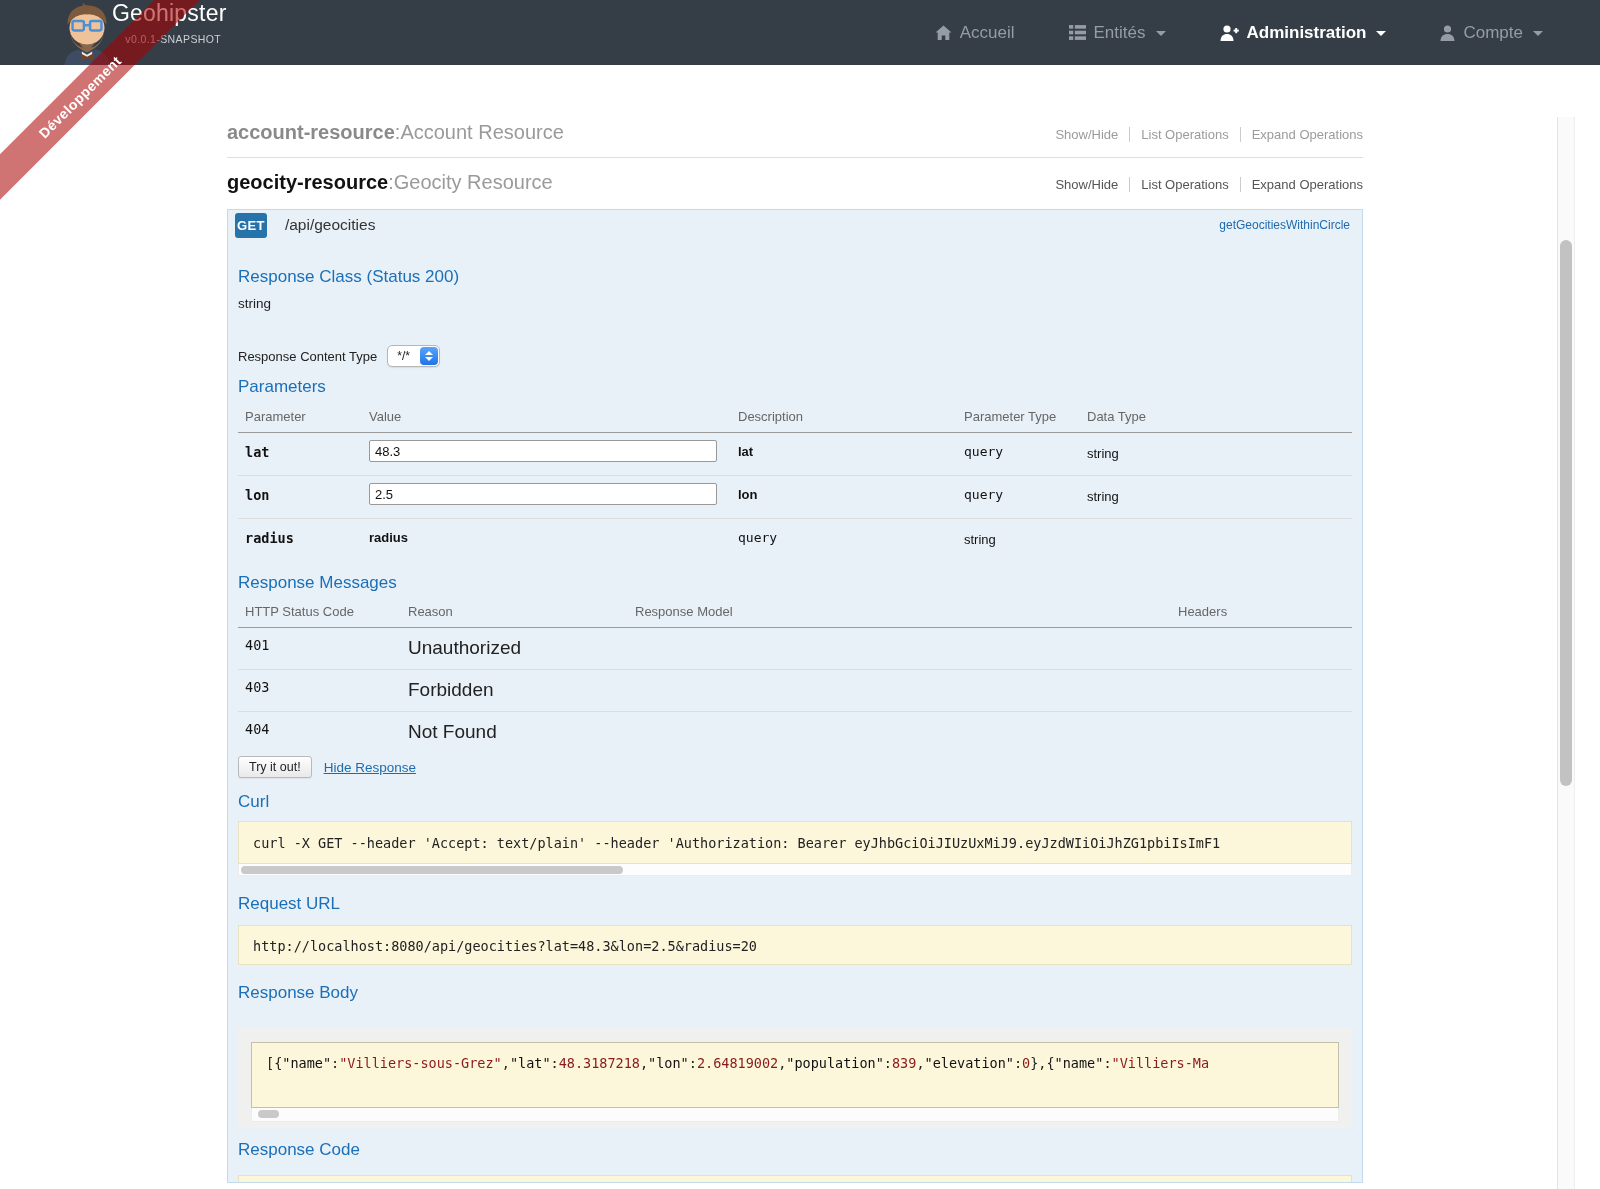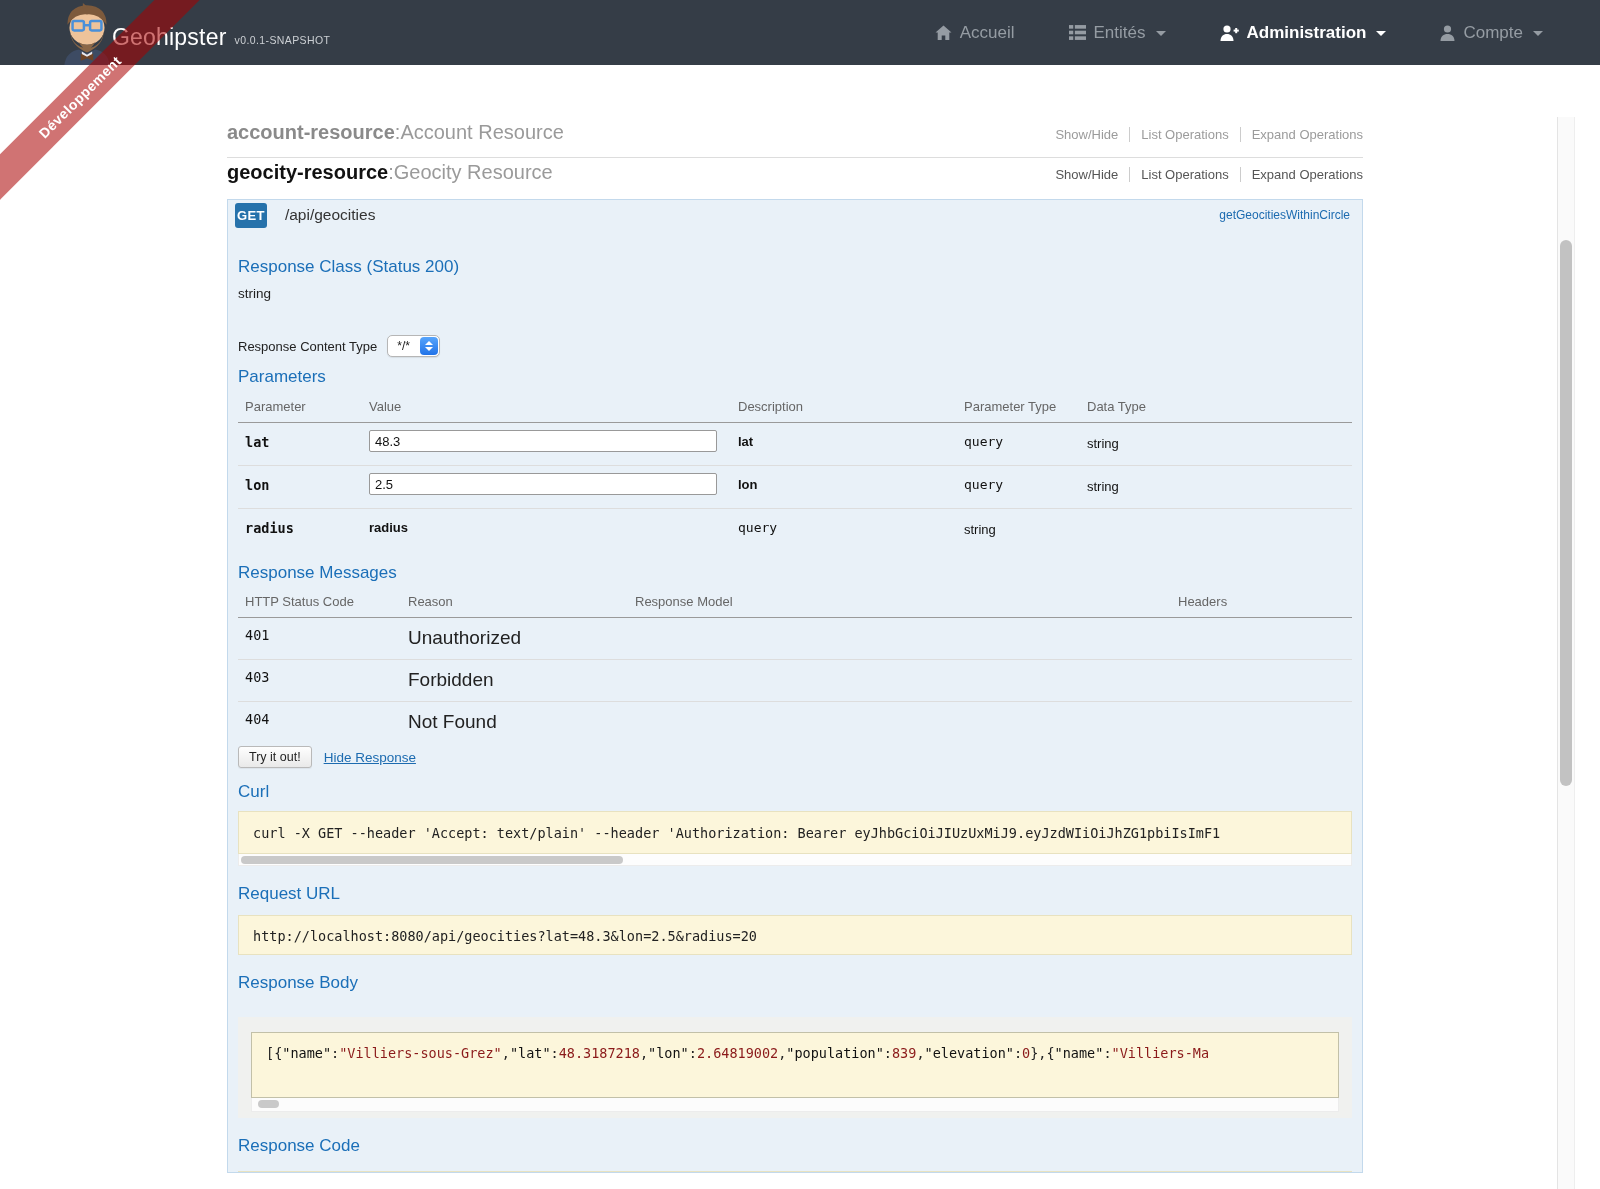--- a/index.html
+++ b/index.html
@@ -6,21 +6,21 @@
     --navbar-bg:#353d47; --panel-bg:#e9f1f8; --panel-border:#c3d9ec;
     --accent-blue:#1b6fb8; --get-blue:#2672ab; --link-blue:#1c6bb0;
     --cream:#fcf6db; --cream-border:#e8e2c0; --maroon:#8b1a1a; --ribbon-red:rgba(170,0,0,0.55);
   }
   *{margin:0;padding:0;box-sizing:border-box;}
   body{font-family:"Liberation Sans",sans-serif;background:#fff;}
   .screen{position:relative;width:1600px;height:1189px;overflow:hidden;background:#fff;}
 
   
   .navbar{position:absolute;left:0;top:0;width:1600px;height:65px;background:var(--navbar-bg);z-index:1;}
-  .brand{position:absolute;left:112px;top:0;height:74px;display:flex;align-items:center;color:#fff;cursor:pointer;}
+  .brand{position:absolute;left:112px;top:0;height:74px;display:flex;align-items:center;color:#fff;cursor:pointer;flex-direction:column;}
   .brand-name{font-size:23px;font-weight:500;letter-spacing:.2px;}
   .brand-version{font-size:10.5px;color:#ccd0d4;margin-left:8px;margin-top:6px;letter-spacing:.4px;}
   .nav-items{position:absolute;right:57px;top:0;height:65px;display:flex;align-items:center;gap:54px;}
   .nav-item{display:flex;align-items:center;gap:8px;color:#959ca3;font-size:17px;cursor:pointer;}
   .nav-item.active{color:#fff;font-weight:700;}
   .nav-item svg{display:block;}
   .caret{width:0;height:0;border-left:5px solid transparent;border-right:5px solid transparent;border-top:5px solid currentColor;margin-left:2px;margin-top:2px;}
 
   
   .avatar{position:absolute;left:54px;top:1px;width:66px;height:66px;z-index:2;}
@@ -38,21 +38,21 @@
   .account .res-title,.res-colon{color:#9a9a9a;font-weight:400;}
   .geocity .res-name{color:#111;}
   .res-title{color:#9a9a9a;font-weight:400;}
   .res-links{margin-left:auto;display:flex;align-items:center;font-size:13px;}
   .res-links a{text-decoration:none;padding:0 11px;cursor:pointer;}
   .res-links a:last-child{padding-right:0;}
   .res-links a + a{border-left:1px solid #ccc;text-align:center;}
   .account .res-links a{color:#9b9b9b;}
   .geocity .res-links a{color:#555;}
   hr.sec{border:none;border-top:1px solid #ddd;margin-top:13px;}
-  .res-row.geocity{margin-top:3px;}
+  .res-row.geocity{margin-top:13px;}
 
   
   .panel{margin-top:15px;height:974px;background:var(--panel-bg);border:1px solid var(--panel-border);overflow:hidden;}
   .op-head{height:30px;display:flex;align-items:center;padding:0 12px 0 7px;cursor:pointer;}
   .http-method{background:var(--get-blue);color:#fff;font-size:13px;font-weight:700;letter-spacing:.4px;
                padding:5px 2px;border-radius:3px;}
   .op-path{margin-left:18px;font-size:15.5px;color:#333;text-decoration:none;}
   .op-nickname{margin-left:auto;font-size:12px;color:var(--link-blue);text-decoration:none;cursor:pointer;}
   .panel-content{padding:0 10px;}
   h4.blue{color:var(--accent-blue);font-size:17px;font-weight:400;}
@@ -107,21 +107,21 @@
   .h-requrl{margin-top:18px;}
   pre.requrl{margin-top:11px;height:40px;padding:12px 0 0 14px;}
 
   .h-respbody{margin-top:18px;}
   .respbody-outer{margin-top:24px;background:#f0f1ef;padding:15px 13px 6px 13px;}
   pre.respjson{margin-top:0;height:66px;padding:12px 0 0 14px;border:1px solid #c2c0a8;}
   .respbody-outer .hscroll{background:#fcfcfc;border-color:#ececec;height:14px;}
   .json-thumb{left:6px;width:21px;top:3px;}
   .j-p{color:#222;} .j-k{color:#111;} .j-s{color:var(--maroon);} .j-n{color:var(--maroon);}
 
-  .h-respcode{margin-top:18px;}
+  .h-respcode{margin-top:12px;}
   pre.respcode{margin-top:15px;height:48px;padding:12px 0 0 14px;}
 
   
   .v-scroll-track{position:absolute;left:1557px;top:117px;width:18px;height:1072px;background:#fafafa;
                   border-left:1px solid #e4e4e4;border-right:1px solid #eee;}
   .v-scroll-thumb{position:absolute;left:1560px;top:240px;width:12px;height:546px;background:#c2c2c2;border-radius:6px;cursor:pointer;}
 </style>
 </head>
 <body>
 

